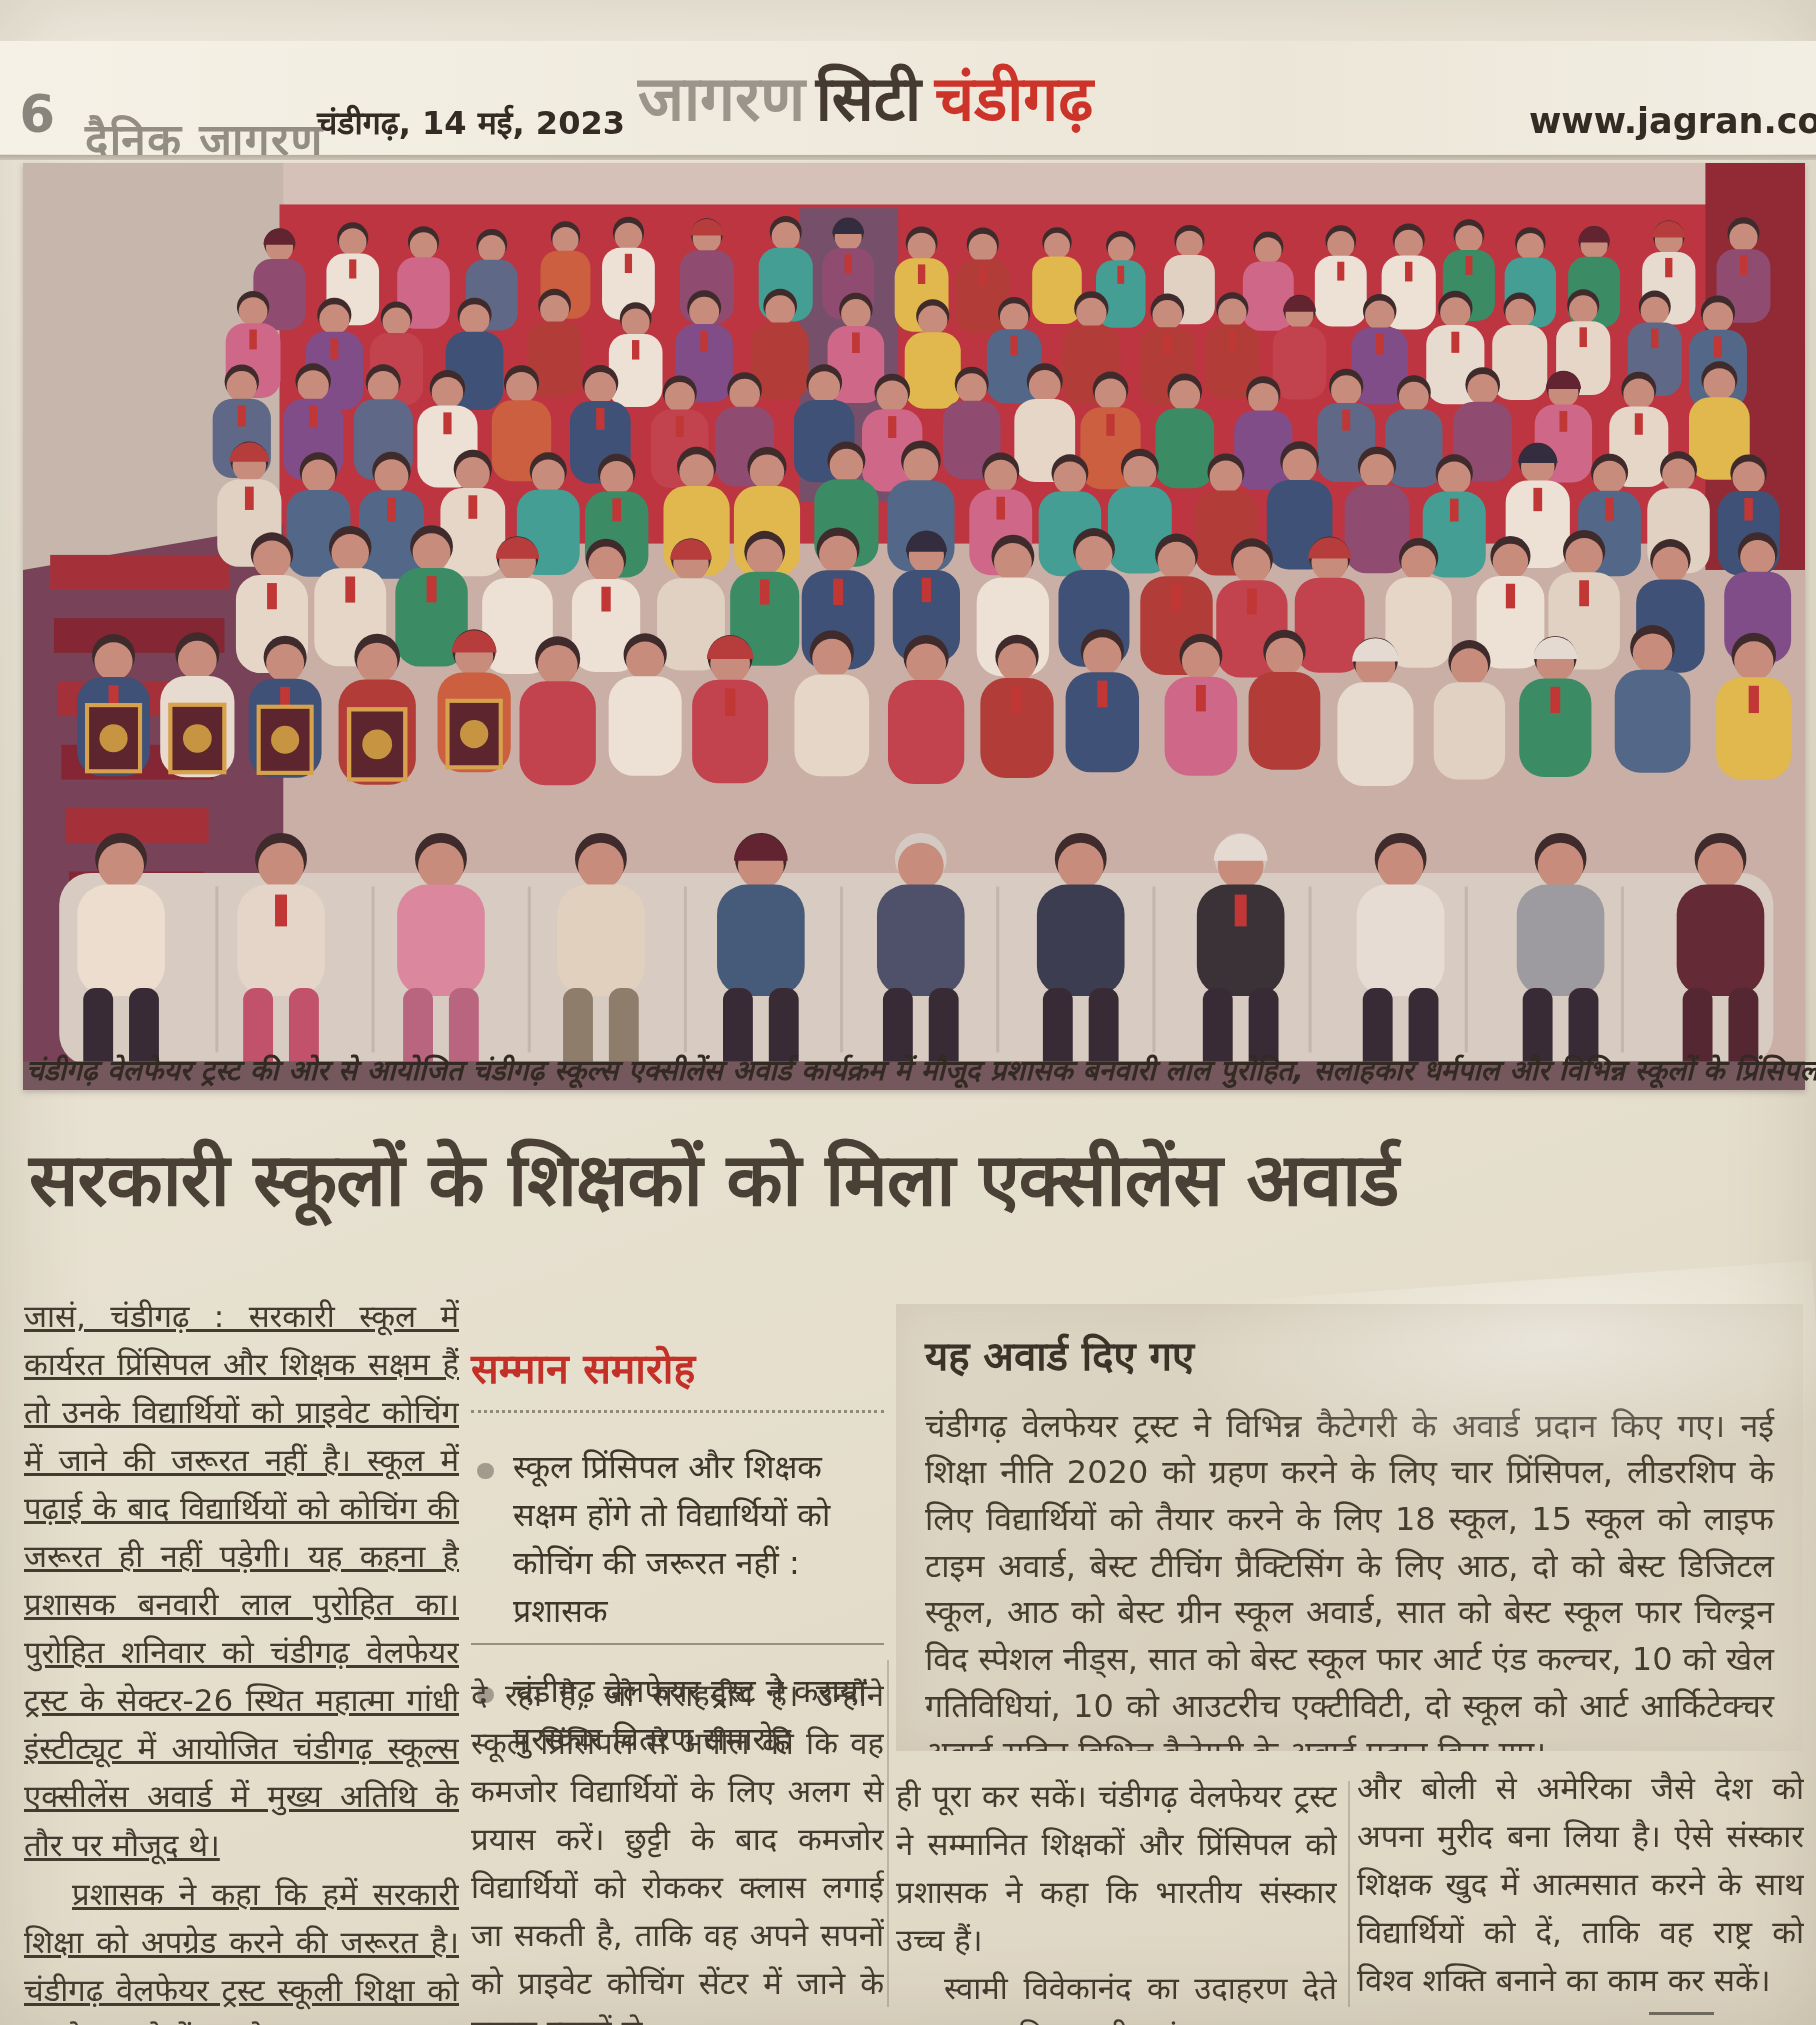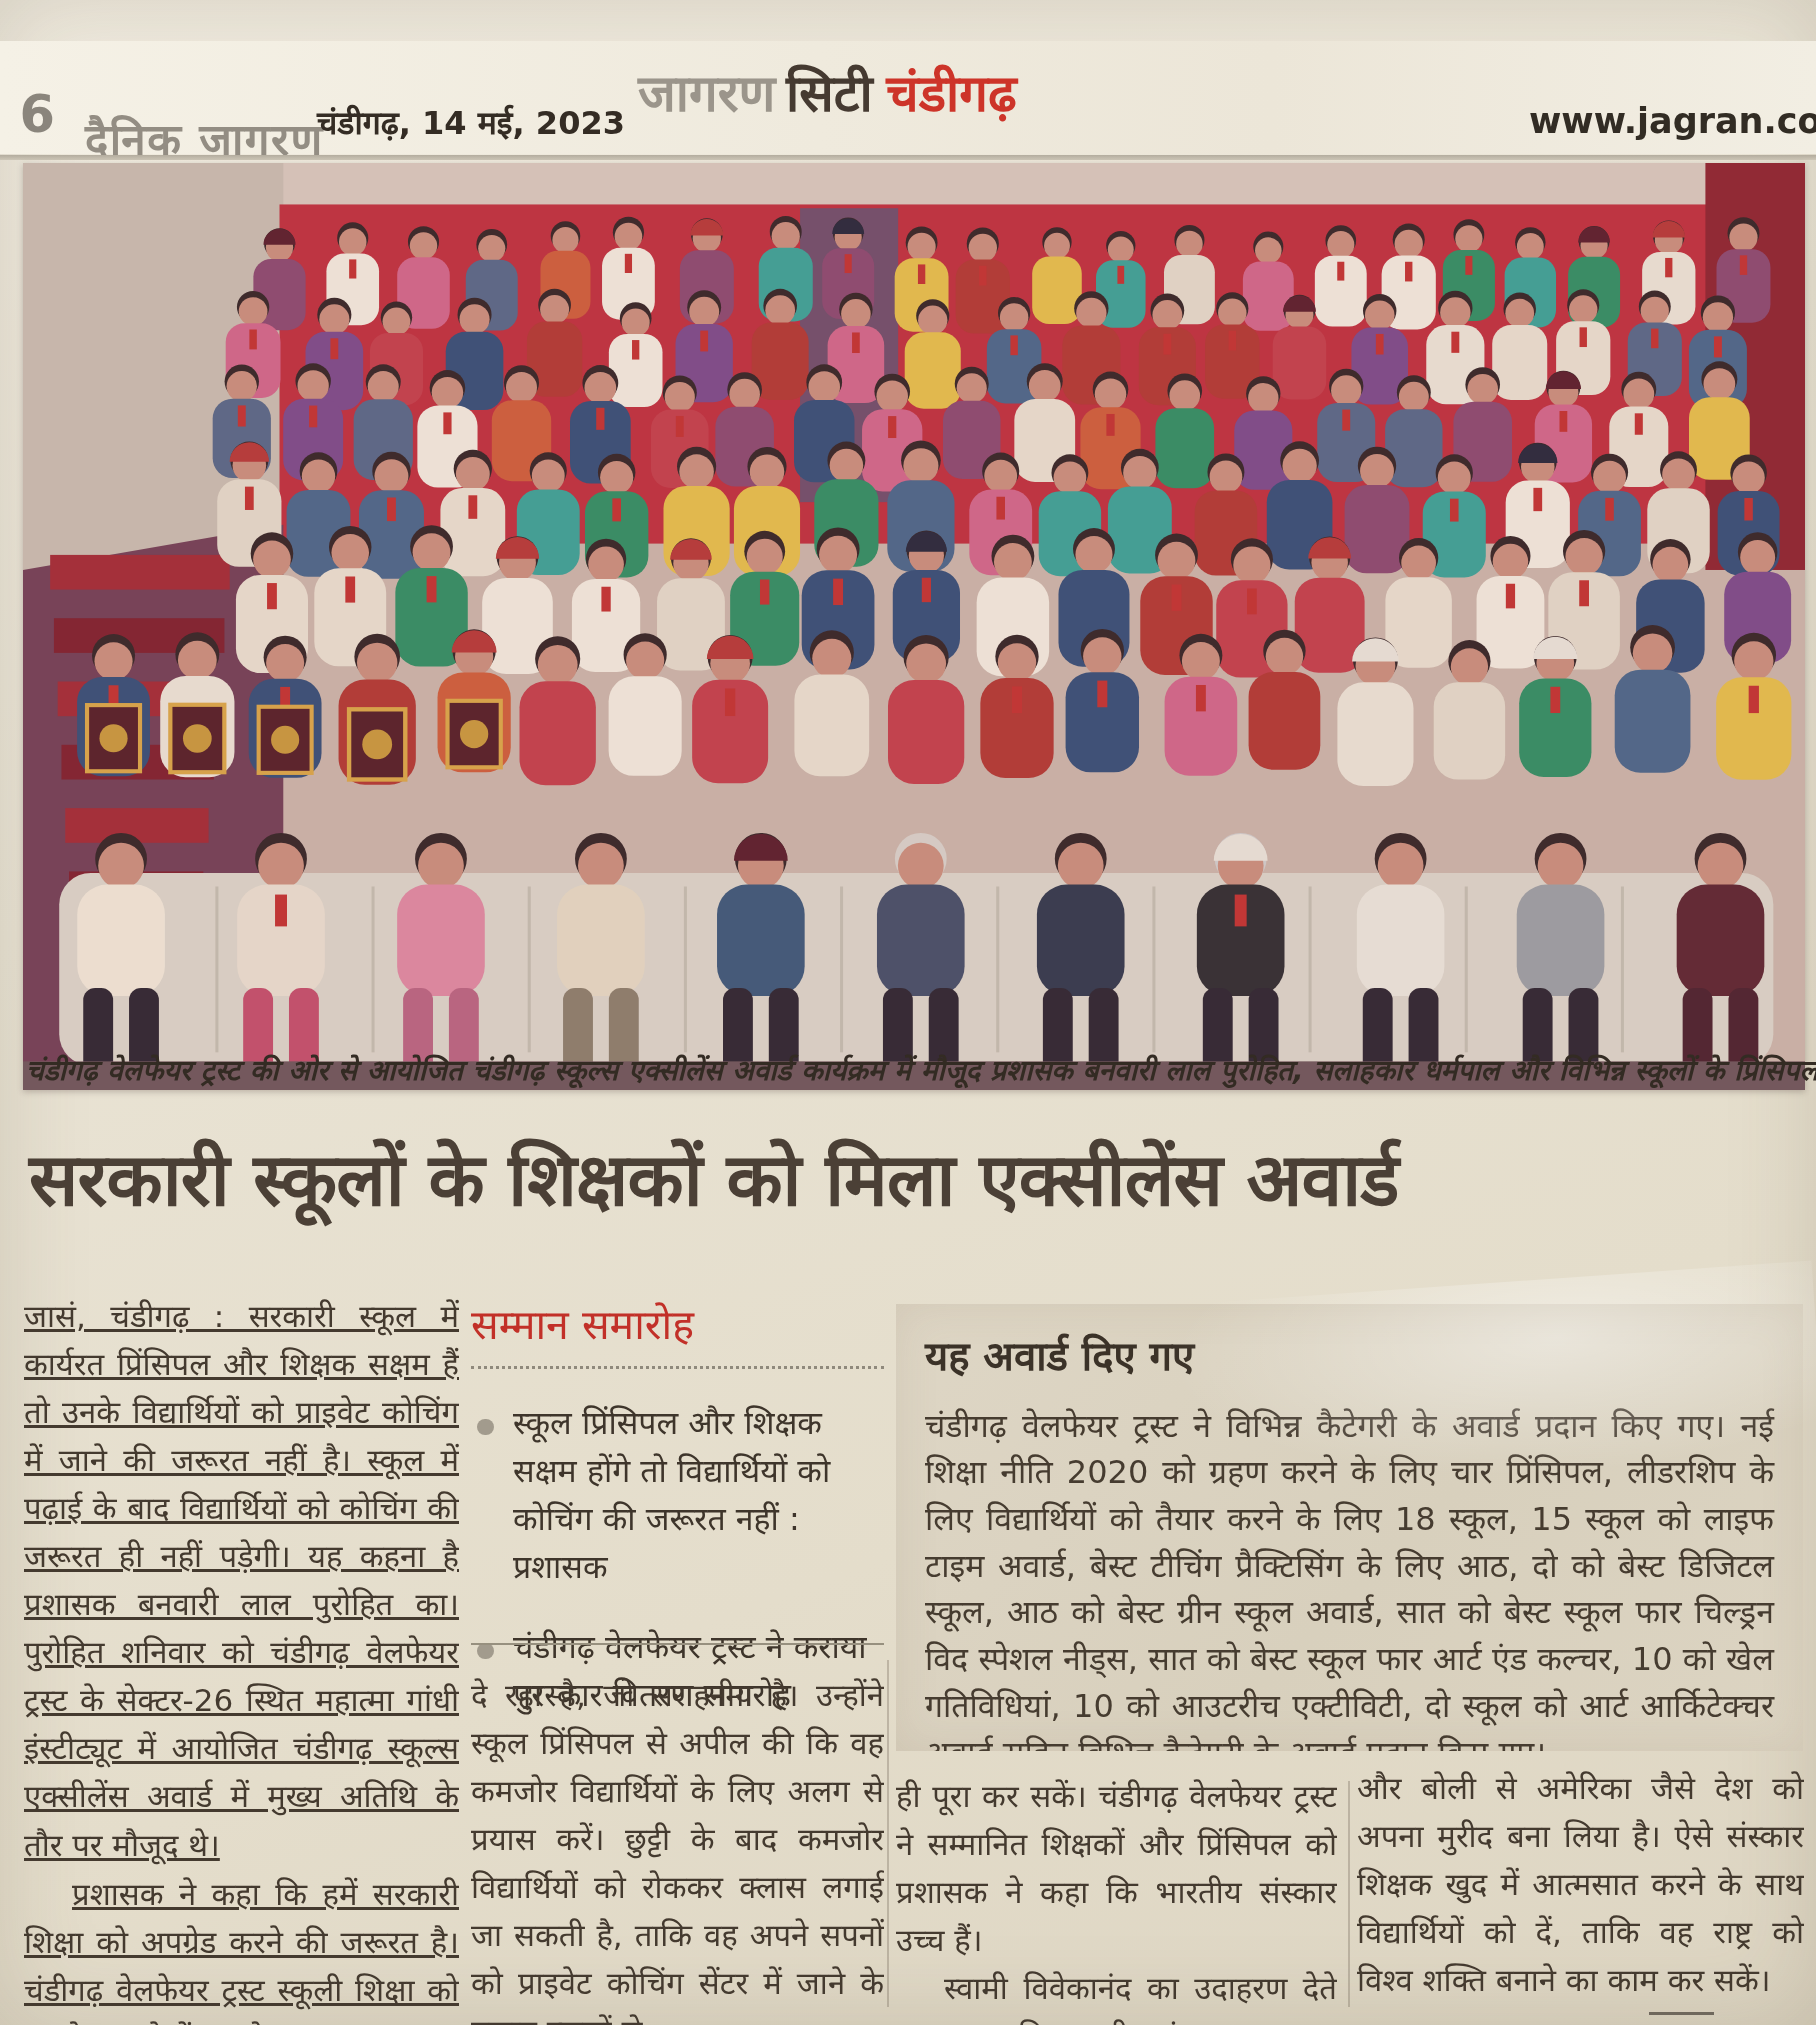--- a/index.html
+++ b/index.html
@@ -7,37 +7,37 @@
   body{font-family:"DejaVu Sans","Liberation Sans",sans-serif;background:#cfc8b8;}
   .page{position:relative;width:1817px;height:2025px;overflow:hidden;
         background:linear-gradient(160deg,#f0ebdf 0%,#e9e3d4 35%,#e4ddcb 70%,#ddd5c2 100%);
         box-shadow:inset 0 0 91px rgba(90,75,55,.18);}
   
   .hdr-band{position:absolute;left:0;top:41px;width:1817px;height:113px;background:linear-gradient(90deg,#f5f1e6 0%,#efeadd 45%,#ece6d8 70%,#f2eee3 100%);}
   .hdr-rule{position:absolute;left:0;top:155px;width:1817px;height:4.5px;background:linear-gradient(#b3ac9e,#cdc6b7);}
   .pgnum{position:absolute;left:19.6px;top:85px;font-size:51px;font-weight:bold;color:#8a857c;}
   .mast-left{position:absolute;left:85px;top:108px;font-size:44px;font-weight:bold;color:#938d83;letter-spacing:1.5px;}
   .dateline{position:absolute;left:317px;top:100px;font-size:32px;font-weight:600;color:#342c24;}
-  .mast-center{position:absolute;left:638px;top:68px;font-size:51px;font-weight:bold;white-space:nowrap;line-height:1;}
+  .mast-center{position:absolute;left:638px;top:68px;font-size:62px;font-weight:bold;white-space:nowrap;line-height:1;}
   .mast-center .p1{color:#9b958b;}
   .mast-center .p2{color:#453a31;margin-left:10.6px;}
   .mast-center .p3{color:#cd3429;margin-left:13.6px;}
   .website{position:absolute;left:1529px;top:101px;font-size:35px;font-weight:600;color:#322c24;}
   
   .photo-wrap{position:absolute;left:22.6px;top:163px;width:1782px;height:927px;box-shadow:0 2.3px 6px rgba(60,40,40,.25);}
   .photo-wrap svg{display:block;width:100%;height:100%;}
   .caption{position:absolute;left:26px;top:1050px;width:1769px;font-size:28px;font-weight:700;font-style:italic;color:#332b23;white-space:nowrap;}
   
   .headline{position:absolute;left:29px;top:1142px;width:1766px;font-size:73px;font-weight:bold;color:#4b4036;line-height:1.05;letter-spacing:-0.8px;white-space:nowrap;}
   
   .body-text{font-size:31px;line-height:1.55;color:#443a2f;text-align:justify;}
   .col1{position:absolute;left:24px;top:1292px;width:435px;height:733px;overflow:hidden;text-decoration:underline;}
   .col1 p+p{text-indent:48px;margin-top:1.5px;}
   .infobox{position:absolute;left:471px;top:1295px;width:413px;}
-  .infobox-title{font-size:41px;font-weight:normal;color:#c23028;padding-bottom:15px;border-bottom:3px dotted #8f897c;margin-bottom:30px;}
+  .infobox-title{font-size:41px;font-weight:bold;color:#c23028;padding-bottom:15px;border-bottom:3px dotted #8f897c;margin-bottom:30px;margin-top:44px;}
   .infobox ul{list-style:none;}
   .infobox li{position:relative;padding-left:42px;font-size:32px;line-height:1.5;color:#3e352b;margin-bottom:32px;text-align:left;}
   .infobox li::before{content:"";position:absolute;left:6px;top:19.6px;width:16.6px;height:16.6px;border-radius:50%;background:#a29b8d;}
   .col2-cont{position:absolute;left:471px;top:1643px;width:413px;height:382px;overflow:hidden;border-top:2.3px solid #97907f;padding-top:26px;}
   .awards-box{position:absolute;left:896px;top:1304px;width:907px;height:447px;background:linear-gradient(135deg,#ded6c5 0%,#d8d0bd 55%,#dcd4c2 100%);padding:22.6px 29px 15px 29px;overflow:hidden;box-shadow:inset 0 0 45px rgba(120,100,70,.12);}
   .awards-title{font-size:40px;font-weight:bold;color:#3b3228;margin-bottom:21px;}
   .awards-body{font-size:32px;line-height:1.46;color:#463c30;text-align:justify;}
   .crease{position:absolute;pointer-events:none;}
   .crease.c1{left:1170px;top:1283px;width:649px;height:196px;background:radial-gradient(ellipse at 60% 30%,rgba(255,255,255,.45),rgba(255,255,255,0) 70%);transform:rotate(-4deg);}
   .col3{position:absolute;left:896px;top:1772px;width:441px;height:254px;overflow:hidden;}

